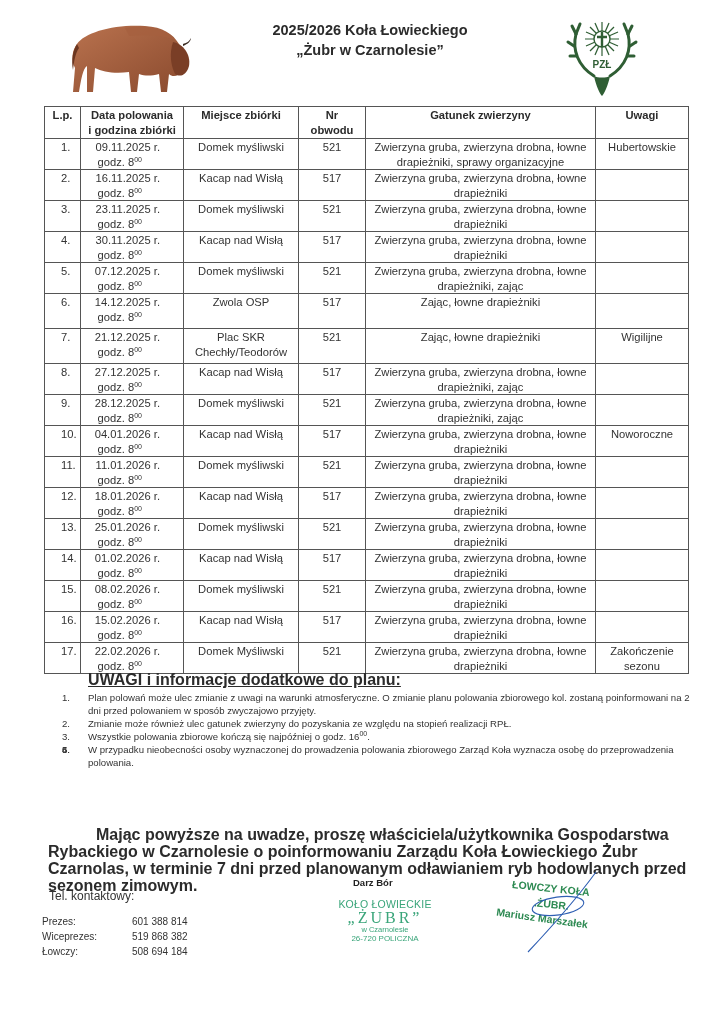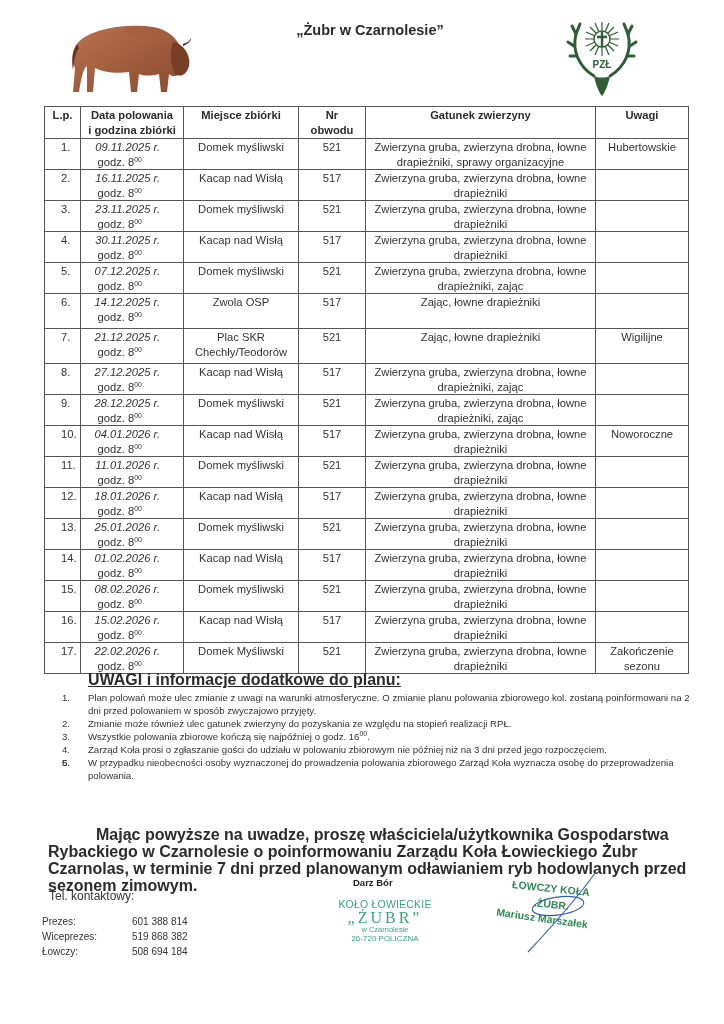--- a/index.html
+++ b/index.html
@@ -15,21 +15,21 @@
 
   
   table.plan { position: absolute; left: 44px; top: 106px; border-collapse: collapse;
                font-size: 11.2px; color: #333; table-layout: fixed; }
   table.plan th, table.plan td { border: 1px solid #555; padding: 1px 3px 0 3px;
                vertical-align: top; text-align: center; line-height: 14.5px; }
   table.plan th { font-weight: bold; height: 30px; color: #2b2b2b; }
   table.plan td { height: 28px; }
   table.plan tr.tall td { height: 33px; }
   table.plan td.lp { text-align: left; padding-left: 16px; }
-  table.plan td.date .d1 { display: block; text-align: right; padding-right: 20px; font-style: italic; }
+  table.plan td.date .d1 { display: block; text-align: right; padding-right: 20px; }
   table.plan td.date .d2 { display: block; text-align: right; padding-right: 38px; }
   sup { font-size: 7px; line-height: 0; vertical-align: 4px; }
 
   
   .notes-title { left: 88px; top: 671px; font-size: 16px; font-weight: bold;
                  text-decoration: underline; color: #2b2b2b; }
   ol.notes { position: absolute; left: 54px; top: 691px; width: 640px; margin: 0;
              padding: 0; list-style: none; font-size: 9.6px; line-height: 13px; color: #333; }
   ol.notes li { position: relative; padding-left: 34px; }
   ol.notes li .num { position: absolute; left: 8px; top: 0; }
@@ -78,20 +78,21 @@
 
     <path d="M118 28 C128 30 136 40 134 52 C132 60 126 64 120 60 C116 52 114 40 118 28 Z" fill="#7a3e26"></path>
 
     <path d="M128 32 C133 30 136 27 136 24 C134 28 131 29 128 30 Z" fill="#3a2a20"></path>
 
     <path d="M22 30 C18 36 16 46 18 56 C19 48 20 40 24 34 Z" fill="#6b3620"></path>
   </svg>
 </div>
 
 <div class="abs title">
+  <div>2025/2026 Koła Łowieckiego</div>
   <div>„Żubr w Czarnolesie”</div>
 </div>
 
 <div class="abs emblem">
   <svg width="72" height="84" viewBox="0 0 72 84">
     <g fill="none" stroke="#2f5e34" stroke-width="3" stroke-linecap="round">
 
       <path d="M10 20 C6 36 12 52 28 62"></path>
       <path d="M62 20 C66 36 60 52 44 62"></path>
       <path d="M10 20 L6 12"></path>
@@ -330,21 +331,21 @@
         <td><span>Zakończenie</span><br><span>sezonu</span></td>
       </tr>
     </tbody>
 </table>
 
 <div class="abs notes-title">UWAGI i informacje dodatkowe do planu:</div>
 <ol class="notes">
   <li><span class="num">1.</span><span>Plan polowań może ulec zmianie z uwagi na warunki atmosferyczne. O zmianie planu polowania zbiorowego kol. zostaną poinformowani na 2 dni przed polowaniem w sposób zwyczajowo przyjęty.</span></li>
   <li><span class="num">2.</span><span>Zmianie może również ulec gatunek zwierzyny do pozyskania ze względu na stopień realizacji RPŁ.</span></li>
   <li><span class="num">3.</span><span>Wszystkie polowania zbiorowe kończą się najpóźniej o godz. 16</span><sup>00</sup><span>.</span></li>
-  <li><span class="num">4.</span><span>Zarząd Koła prosi o zgłaszanie gości do udziału w polowaniu zbiorowym nie później niż na 3 dni przed jego rozpoczęciem.</span></li>
+  <li><span class="num">4.</span></li>
   <li><span class="num">5.</span></li>
   <li><span class="num">6.</span><span>W przypadku nieobecności osoby wyznaczonej do prowadzenia polowania zbiorowego Zarząd Koła wyznacza osobę do przeprowadzenia polowania.</span></li>
 </ol>
 
 <div class="abs closing">Mając powyższe na uwadze, proszę właściciela/użytkownika Gospodarstwa Rybackiego w Czarnolesie o poinformowaniu Zarządu Koła Łowieckiego Żubr Czarnolas, w terminie 7 dni przed planowanym odławianiem ryb hodowlanych przed sezonem zimowym.</div>
 
 <div class="abs tel-label">Tel. kontaktowy:</div>
 <table class="contacts">
   <tbody>
       <tr>

